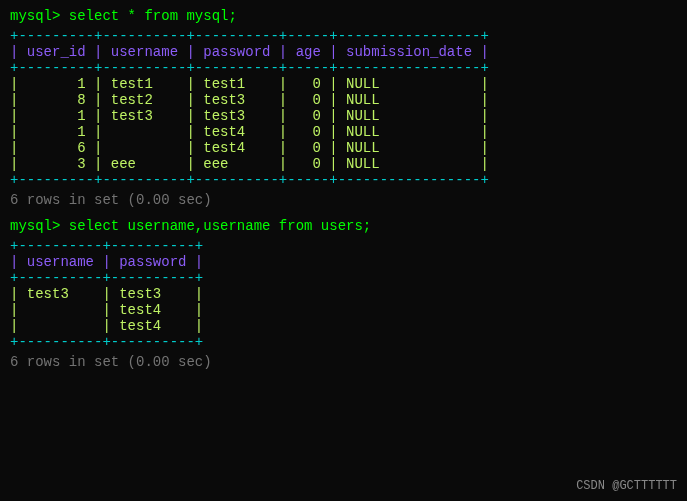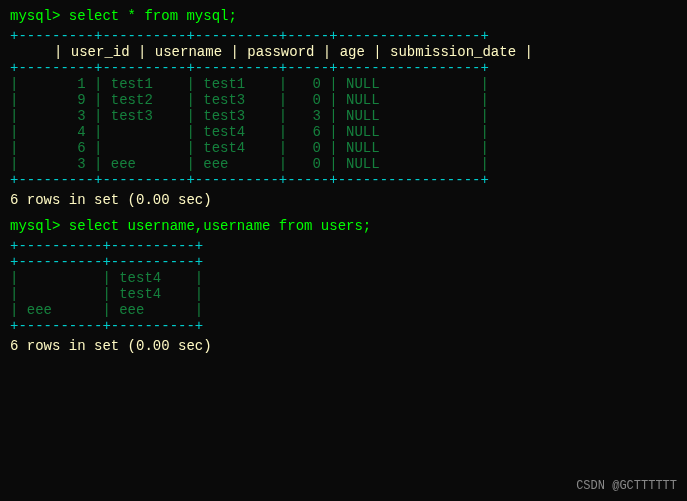--- a/index.html
+++ b/index.html
@@ -21,30 +21,29 @@
       color: #00ff00;
     }
     .table-container {
       margin-bottom: 4px;
     }
     .table-line {
       color: #00cccc;
       white-space: pre;
     }
     .table-header {
-      color: #fef9c3;
+      color: #8b5cf6;
       white-space: pre;
-      margin-left: 44px;
     }
     .table-data {
-      color: #15803d;
+      color: #bef264;
       white-space: pre;
     }
     .result-info {
-      color: #fef9c3;
+      color: #737373;
       margin: 4px 0 10px 0;
     }
     .watermark {
       position: fixed;
       bottom: 8px;
       right: 10px;
       color: #888;
       font-size: 12px;
       margin-left: 10px;
     }
@@ -55,41 +54,42 @@
 <div class="prompt">
   <span>mysql&gt; </span><span>select * from mysql;</span>
 </div>
 
 <div class="table-container">
   <div class="table-line">+---------+----------+----------+-----+-----------------+</div>
   <div class="table-header">| user_id | username | password | age | submission_date |</div>
   <div class="table-line">+---------+----------+----------+-----+-----------------+</div>
   <div id="table1-rows">
       <div class="table-data">|       1 | test1    | test1    |   0 | NULL            |</div>
-      <div class="table-data">|       9 | test2    | test3    |   0 | NULL            |</div>
-      <div class="table-data">|       3 | test3    | test3    |   3 | NULL            |</div>
-      <div class="table-data">|       4 |          | test4    |   6 | NULL            |</div>
+      <div class="table-data">|       8 | test2    | test3    |   0 | NULL            |</div>
+      <div class="table-data">|       1 | test3    | test3    |   0 | NULL            |</div>
+      <div class="table-data">|       1 |          | test4    |   0 | NULL            |</div>
       <div class="table-data">|       6 |          | test4    |   0 | NULL            |</div>
       <div class="table-data">|       3 | eee      | eee      |   0 | NULL            |</div>
     </div>
   <div class="table-line">+---------+----------+----------+-----+-----------------+</div>
 </div>
 
 <div class="result-info">6 rows in set (0.00 sec)</div>
 
 <div class="prompt">
   <span>mysql&gt; </span><span>select username,username from users;</span>
 </div>
 
 <div class="table-container">
   <div class="table-line">+----------+----------+</div>
+  <div class="table-header">| username | password |</div>
   <div class="table-line">+----------+----------+</div>
   <div id="table2-rows">
+      <div class="table-data">| test3    | test3    |</div>
       <div class="table-data">|          | test4    |</div>
       <div class="table-data">|          | test4    |</div>
-      <div class="table-data">| eee      | eee      |</div>
     </div>
   <div class="table-line">+----------+----------+</div>
 </div>
 
 <div class="result-info">6 rows in set (0.00 sec)</div>
 
 <div class="watermark">CSDN @GCTTTTTT</div>
 
 </body></html>

